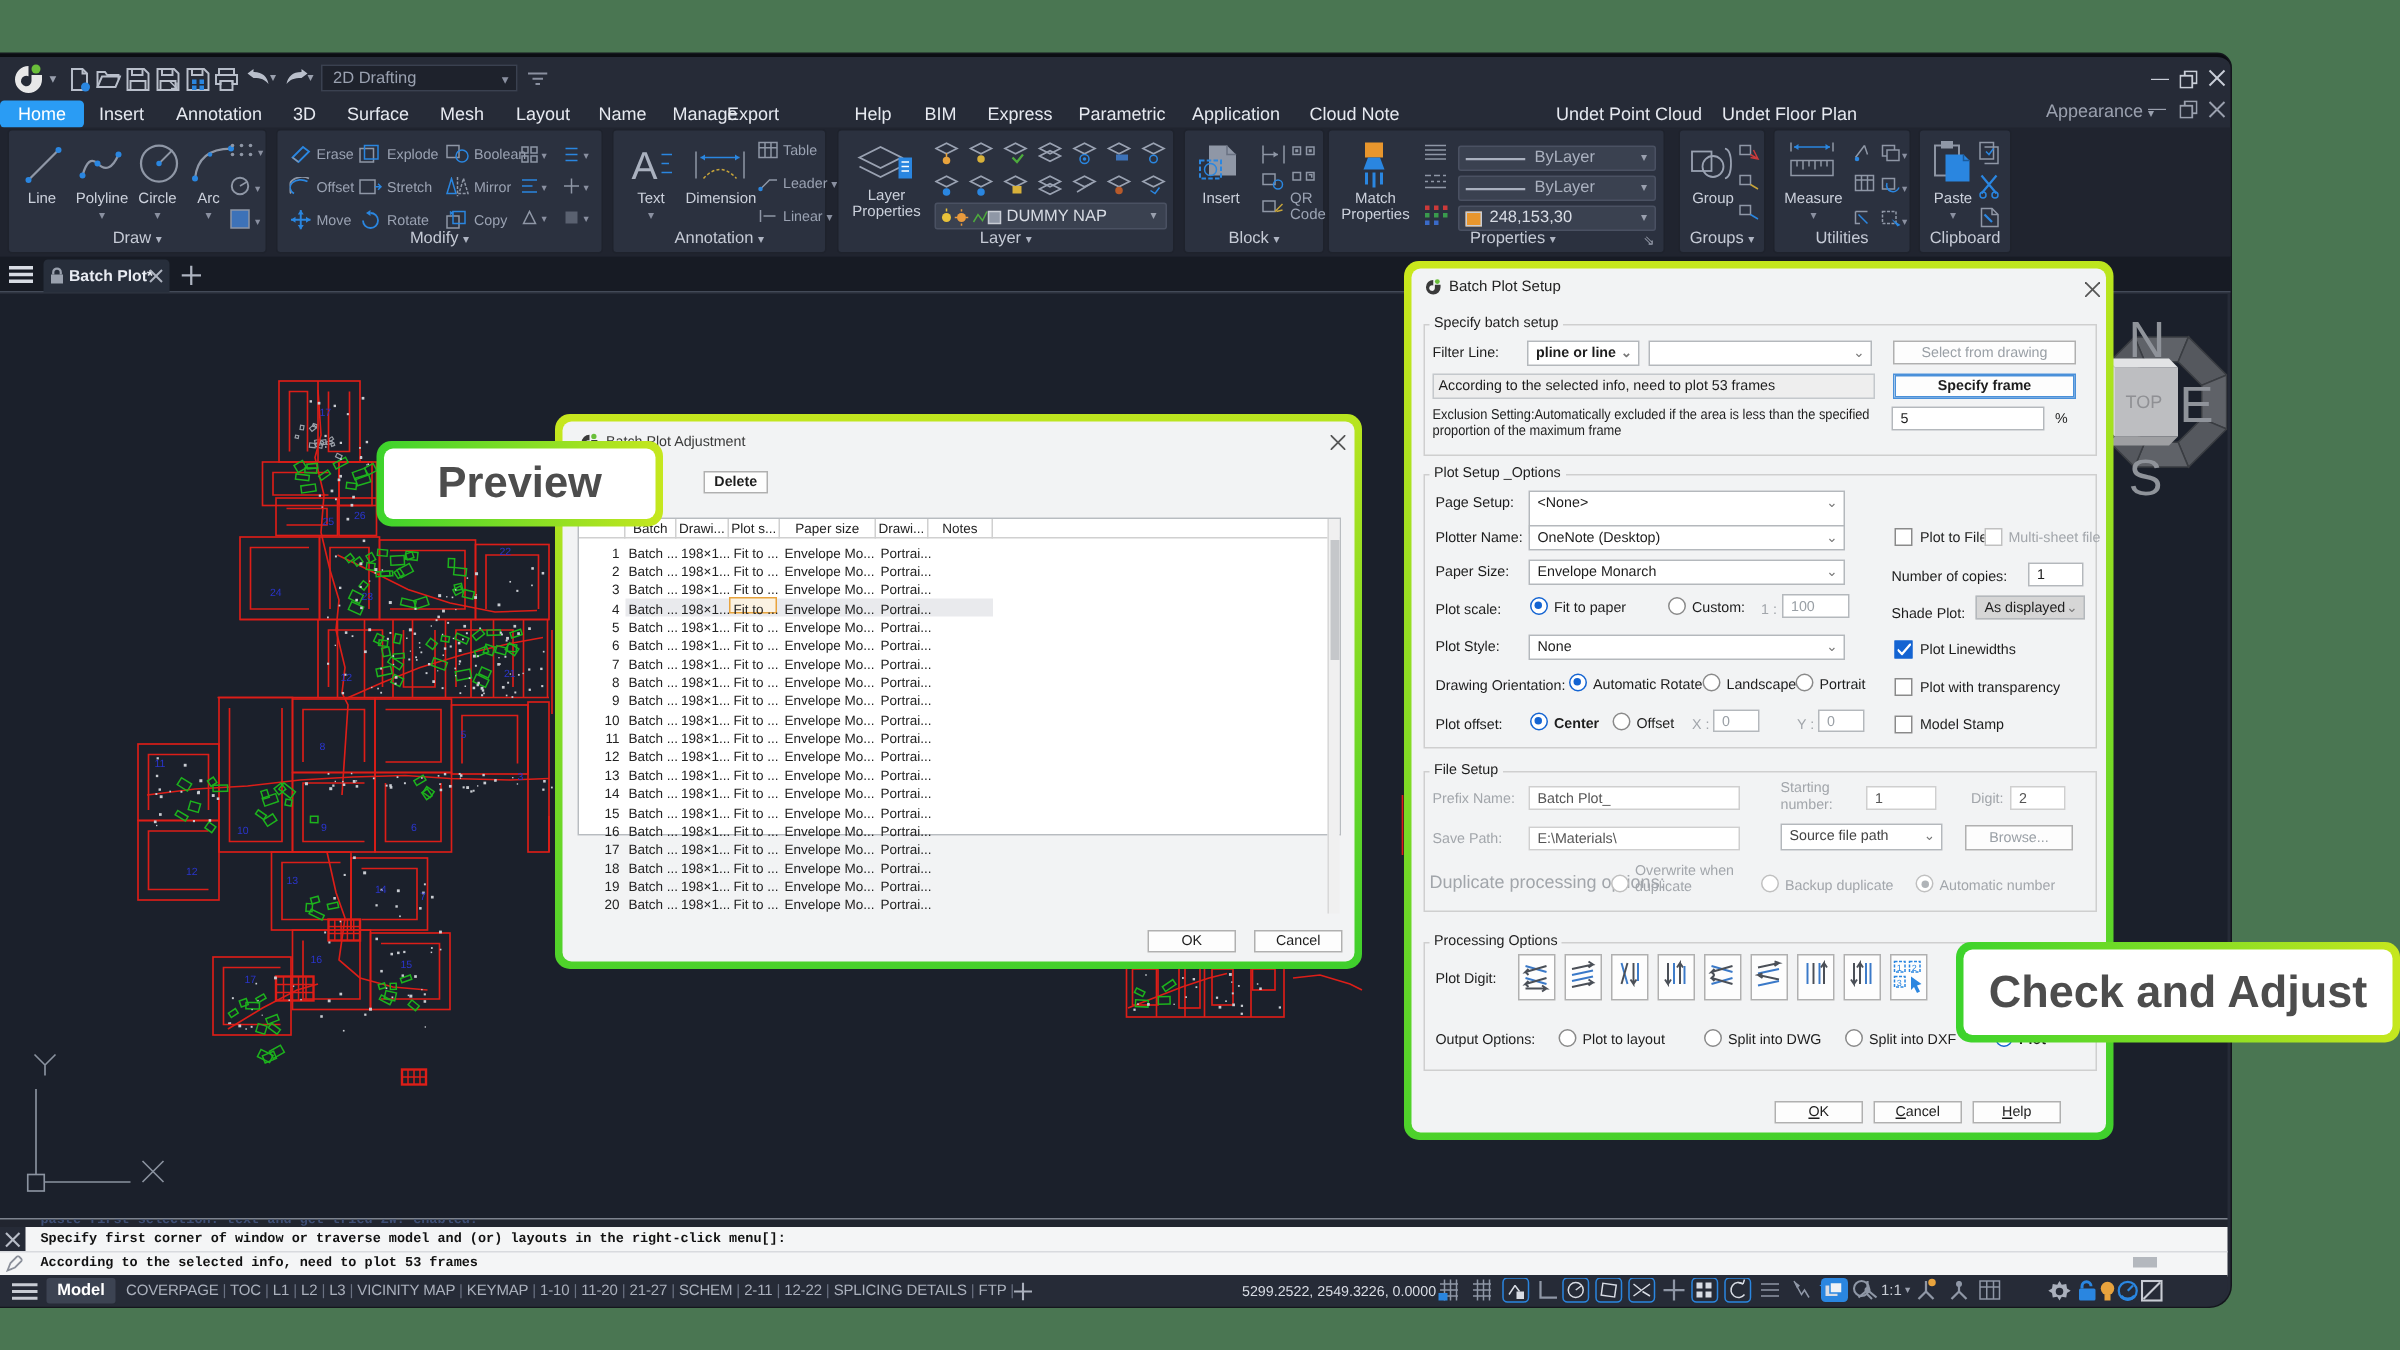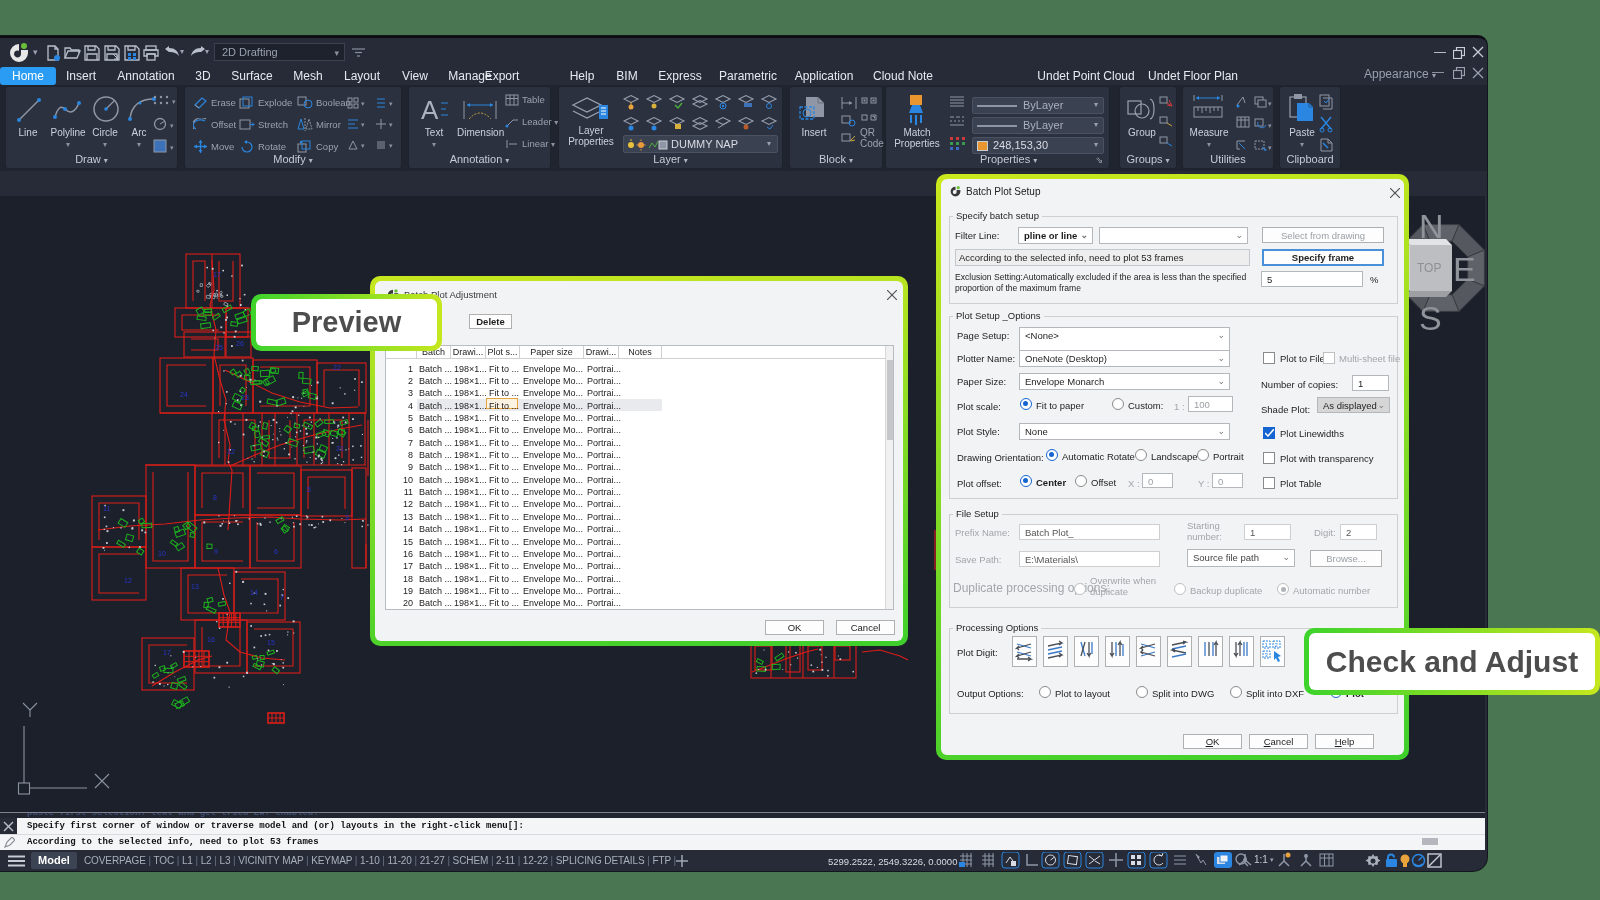--- a/index.html
+++ b/index.html
@@ -143,21 +143,21 @@
         </svg>
   </div>
   <div id="tabrow">
     <span class="mtab active" style="left:28px">Home</span>
     <span class="mtab" style="left:81px">Insert</span>
     <span class="mtab" style="left:146px">Annotation</span>
     <span class="mtab" style="left:203px">3D</span>
     <span class="mtab" style="left:252px">Surface</span>
     <span class="mtab" style="left:308px">Mesh</span>
     <span class="mtab" style="left:362px">Layout</span>
-    <span class="mtab" style="left:415px">View</span>
+    <span class="mtab" style="left:415px">Name</span>
     <span class="mtab" style="left:470px">Manage</span>
     <span class="mtab" style="left:502px">Export</span>
     <span class="mtab" style="left:582px">Help</span>
     <span class="mtab" style="left:627px">BIM</span>
     <span class="mtab" style="left:680px">Express</span>
     <span class="mtab" style="left:748px">Parametric</span>
     <span class="mtab" style="left:824px">Application</span>
     <span class="mtab" style="left:903px">Cloud Note</span>
     <span class="mtab" style="left:1086px">Undet Point Cloud</span>
     <span class="mtab" style="left:1193px">Undet Floor Plan</span>
@@ -589,20 +589,44 @@
             <path d="M6 8 l2 2 3 -4" stroke="#2a86e0" fill="none"></path>
         <path d="M3 24 l10 12 m0 -12 l-10 12" stroke="#2a86e0" stroke-width="1.5" fill="none"></path>
             <circle cx="4" cy="37" r="2" fill="none" stroke="#2a86e0"></circle>
             <circle cx="12" cy="37" r="2" fill="none" stroke="#2a86e0"></circle>
         <path d="M3 46 h7 l4 4 v8 h-11 z" fill="none" stroke="#8f97a6"></path>
             <path d="M10 46 v4 h4" fill="none" stroke="#8f97a6"></path>
             <path d="M5 50 l5 5" stroke="#2a86e0" stroke-width="1.5"></path>
       </svg>
       <div class="plabel">Clipboard</div>
     </div>
+  </div>
+  <div id="docbar">
+    <svg style="position:absolute;left:6px;top:6px" width="16" height="12">
+          <g stroke="#d8dce4" stroke-width="2.2">
+            <line x1="0" y1="1.5" x2="16" y2="1.5"></line>
+            <line x1="0" y1="6" x2="16" y2="6"></line>
+            <line x1="0" y1="10.5" x2="16" y2="10.5"></line>
+          </g>
+        </svg>
+    <div id="doctab"><svg style="position:absolute;left:4px;top:5px" width="10" height="12">
+            <rect x="1" y="5" width="8" height="6" fill="#9aa1ae"></rect>
+            <path d="M2.5 5 V3.5 a2.5 2.5 0 0 1 5 0 V5" fill="none" stroke="#9aa1ae" stroke-width="1.5"></path>
+          </svg><span style="margin-left:17px">Batch Plot*</span><svg style="position:absolute;right:4px;top:6px" width="10" height="10">
+            <g stroke="#aeb4c0" stroke-width="1.3">
+              <line x1="1" y1="1" x2="9" y2="9"></line>
+              <line x1="9" y1="1" x2="1" y2="9"></line>
+            </g>
+          </svg></div>
+    <svg style="position:absolute;left:121px;top:6px" width="13" height="13">
+          <g stroke="#aeb4c0" stroke-width="1.5">
+            <line x1="6.5" y1="0" x2="6.5" y2="13"></line>
+            <line x1="0" y1="6.5" x2="13" y2="6.5"></line>
+          </g>
+        </svg>
   </div>
   <div id="canvas">
         <svg width="1485" height="616" viewBox="0 196 1485 616" style="position:absolute;left:0;top:0">
 <g stroke="#9aa0a8" fill="none" stroke-width="0.8">
 <rect x="208.9" y="282.4" width="2.8" height="1.8" transform="rotate(19 208.9 282.4)"></rect>
 <rect x="209.9" y="296.3" width="2.3" height="2.1" transform="rotate(-38 209.9 296.3)"></rect>
 <rect x="197.1" y="290.1" width="2.1" height="1.8" transform="rotate(12 197.1 290.1)"></rect>
 <rect x="206.3" y="285.5" width="3.8" height="2.7" transform="rotate(-39 206.3 285.5)"></rect>
 <rect x="213.6" y="293.2" width="3.0" height="1.7" transform="rotate(37 213.6 293.2)"></rect>
 <rect x="200.4" y="283.5" width="2.3" height="2.8" transform="rotate(8 200.4 283.5)"></rect>
@@ -1314,21 +1338,21 @@
           <circle cx="17" cy="4" r="3" fill="#6abf3a"></circle>
         </svg>
     <div style="position:absolute;left:29px;top:8px;font-size:9.5px;color:#3a3a3a">Batch Plot Adjustment</div>
     <svg style="position:absolute;left:512px;top:9px" width="10" height="10">
           <g stroke="#555" stroke-width="1.2">
             <line x1="0" y1="0" x2="10" y2="10"></line>
             <line x1="10" y1="0" x2="0" y2="10"></line>
           </g>
         </svg>
     <div class="btn" style="left:94px;top:33px;width:43px;height:15px;line-height:14px;font-weight:bold">Delete</div>
-    <div style="position:absolute;left:10px;top:64px;width:509px;height:265px;background:#fff;border:1px solid #b8bcc0">
+    <div style="position:absolute;left:10px;top:64px;width:509px;height:212px;background:#fff;border:1px solid #b8bcc0">
       <div style="position:absolute;left:0;top:0;width:507px;height:13px;border-bottom:1px solid #d0d0d0;font-size:9px;color:#222">
             <div style="position:absolute;left:0px;top:0;width:31px;height:13px;border-right:1px solid #d0d0d0;line-height:13px;text-align:center;overflow:hidden"></div>
             <div style="position:absolute;left:31px;top:0;width:34px;height:13px;border-right:1px solid #d0d0d0;line-height:13px;text-align:center;overflow:hidden">Batch</div>
             <div style="position:absolute;left:65px;top:0;width:35px;height:13px;border-right:1px solid #d0d0d0;line-height:13px;text-align:center;overflow:hidden">Drawi...</div>
             <div style="position:absolute;left:100px;top:0;width:34px;height:13px;border-right:1px solid #d0d0d0;line-height:13px;text-align:center;overflow:hidden">Plot s...</div>
             <div style="position:absolute;left:134px;top:0;width:64px;height:13px;border-right:1px solid #d0d0d0;line-height:13px;text-align:center;overflow:hidden">Paper size</div>
             <div style="position:absolute;left:198px;top:0;width:35px;height:13px;border-right:1px solid #d0d0d0;line-height:13px;text-align:center;overflow:hidden">Drawi...</div>
             <div style="position:absolute;left:233px;top:0;width:43px;height:13px;border-right:1px solid #d0d0d0;line-height:13px;text-align:center;overflow:hidden">Notes</div>
           </div>
       <div style="position:absolute;left:0;top:13px;width:499px;height:250px;font-size:9px;color:#222">
@@ -1531,21 +1555,21 @@
     <div class="lbl" style="left:16px;top:299px">Plot offset:</div>
     <div class="radio sel" style="left:79px;top:296px"></div>
         <div class="lbl" style="left:95px;top:298px;font-weight:bold">Center</div>
     <div class="radio" style="left:134px;top:296px"></div>
         <div class="lbl" style="left:150px;top:298px">Offset</div>
     <div class="lbl dis" style="left:187px;top:299px">X :</div>
     <div class="combo" style="left:201px;top:294px;width:31px;height:15px;color:#9aa0a6">0</div>
     <div class="lbl dis" style="left:257px;top:299px">Y :</div>
     <div class="combo" style="left:271px;top:294px;width:31px;height:15px;color:#9aa0a6">0</div>
     <div class="check" style="left:322px;top:298px"></div>
-        <div class="lbl" style="left:339px;top:299px">Plot Table</div>
+        <div class="lbl" style="left:339px;top:299px">Model Stamp</div>
     <div class="gbox" style="left:8px;top:335px;width:449px;height:94px"></div>
     <div class="glabel" style="left:12px;top:329px;font-weight:bold;font-weight:normal">File Setup</div>
     <div class="lbl dis" style="left:14px;top:348px">Prefix Name:</div>
     <div class="combo" style="left:78px;top:345px;width:141px;height:16px;color:#555;border-color:#cfcfcf">Batch Plot_</div>
     <div class="lbl dis" style="left:246px;top:341px;line-height:11px">Starting<br>number:</div>
     <div class="combo" style="left:303px;top:345px;width:47px;height:16px;color:#555;border-color:#cfcfcf">1</div>
     <div class="lbl dis" style="left:373px;top:348px">Digit:</div>
     <div class="combo" style="left:399px;top:345px;width:37px;height:16px;color:#555;border-color:#cfcfcf">2</div>
     <div class="lbl dis" style="left:14px;top:375px">Save Path:</div>
     <div class="combo" style="left:78px;top:372px;width:141px;height:16px;color:#555;border-color:#cfcfcf">E:\Materials\</div>

